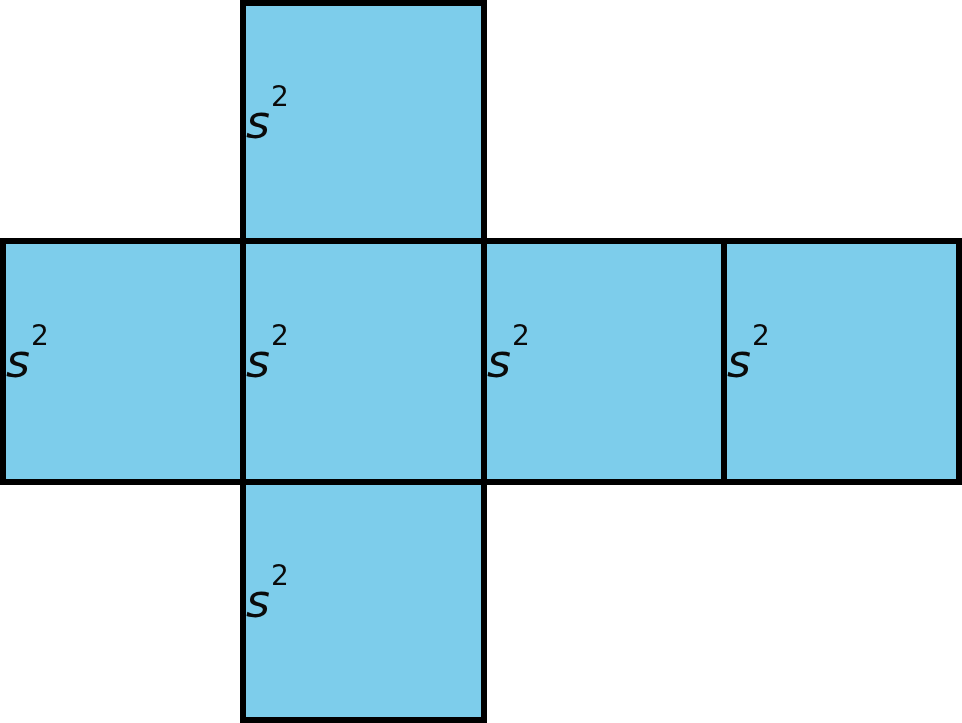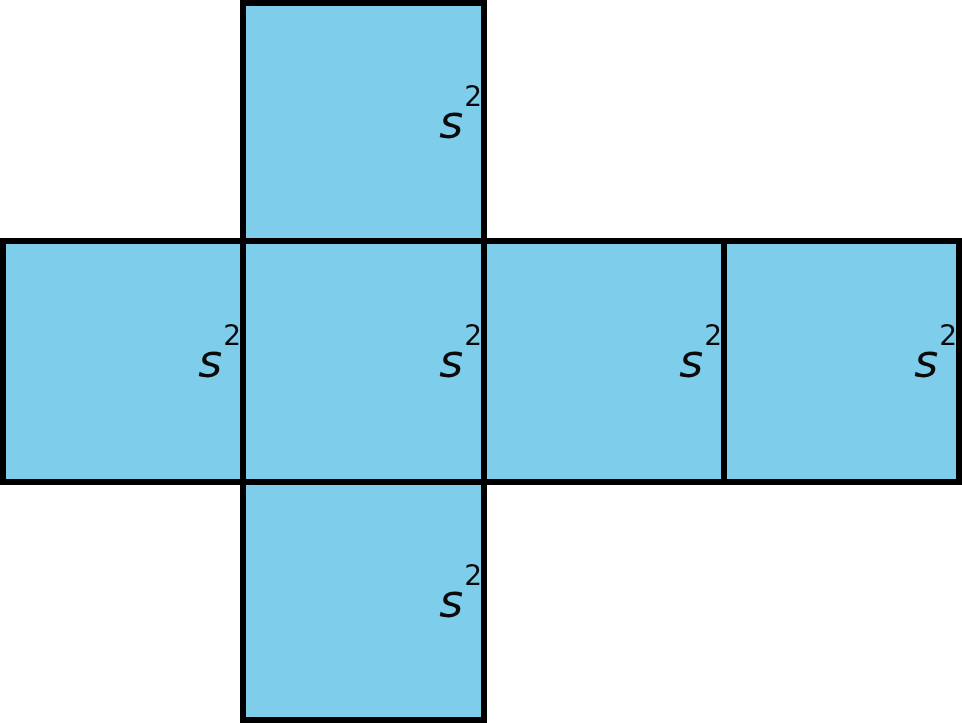--- a/index.html
+++ b/index.html
@@ -15,21 +15,21 @@
     overflow: hidden;
     font-family: "DejaVu Sans", sans-serif;
   }
   .face {
     position: absolute;
     box-sizing: border-box;
     background: var(--face-fill, #7dcdeb);
     border: 6px solid var(--stroke, #000000);
     display: flex;
     align-items: center;
-    justify-content: flex-end;
+    justify-content: flex-start;
   }
   .face-label {
     color: var(--label-color, #0a0a0a);
     font-size: 46px;
     font-style: italic;
     line-height: 1;
     white-space: nowrap;
   }
   .face-label sup {
     font-style: normal;

